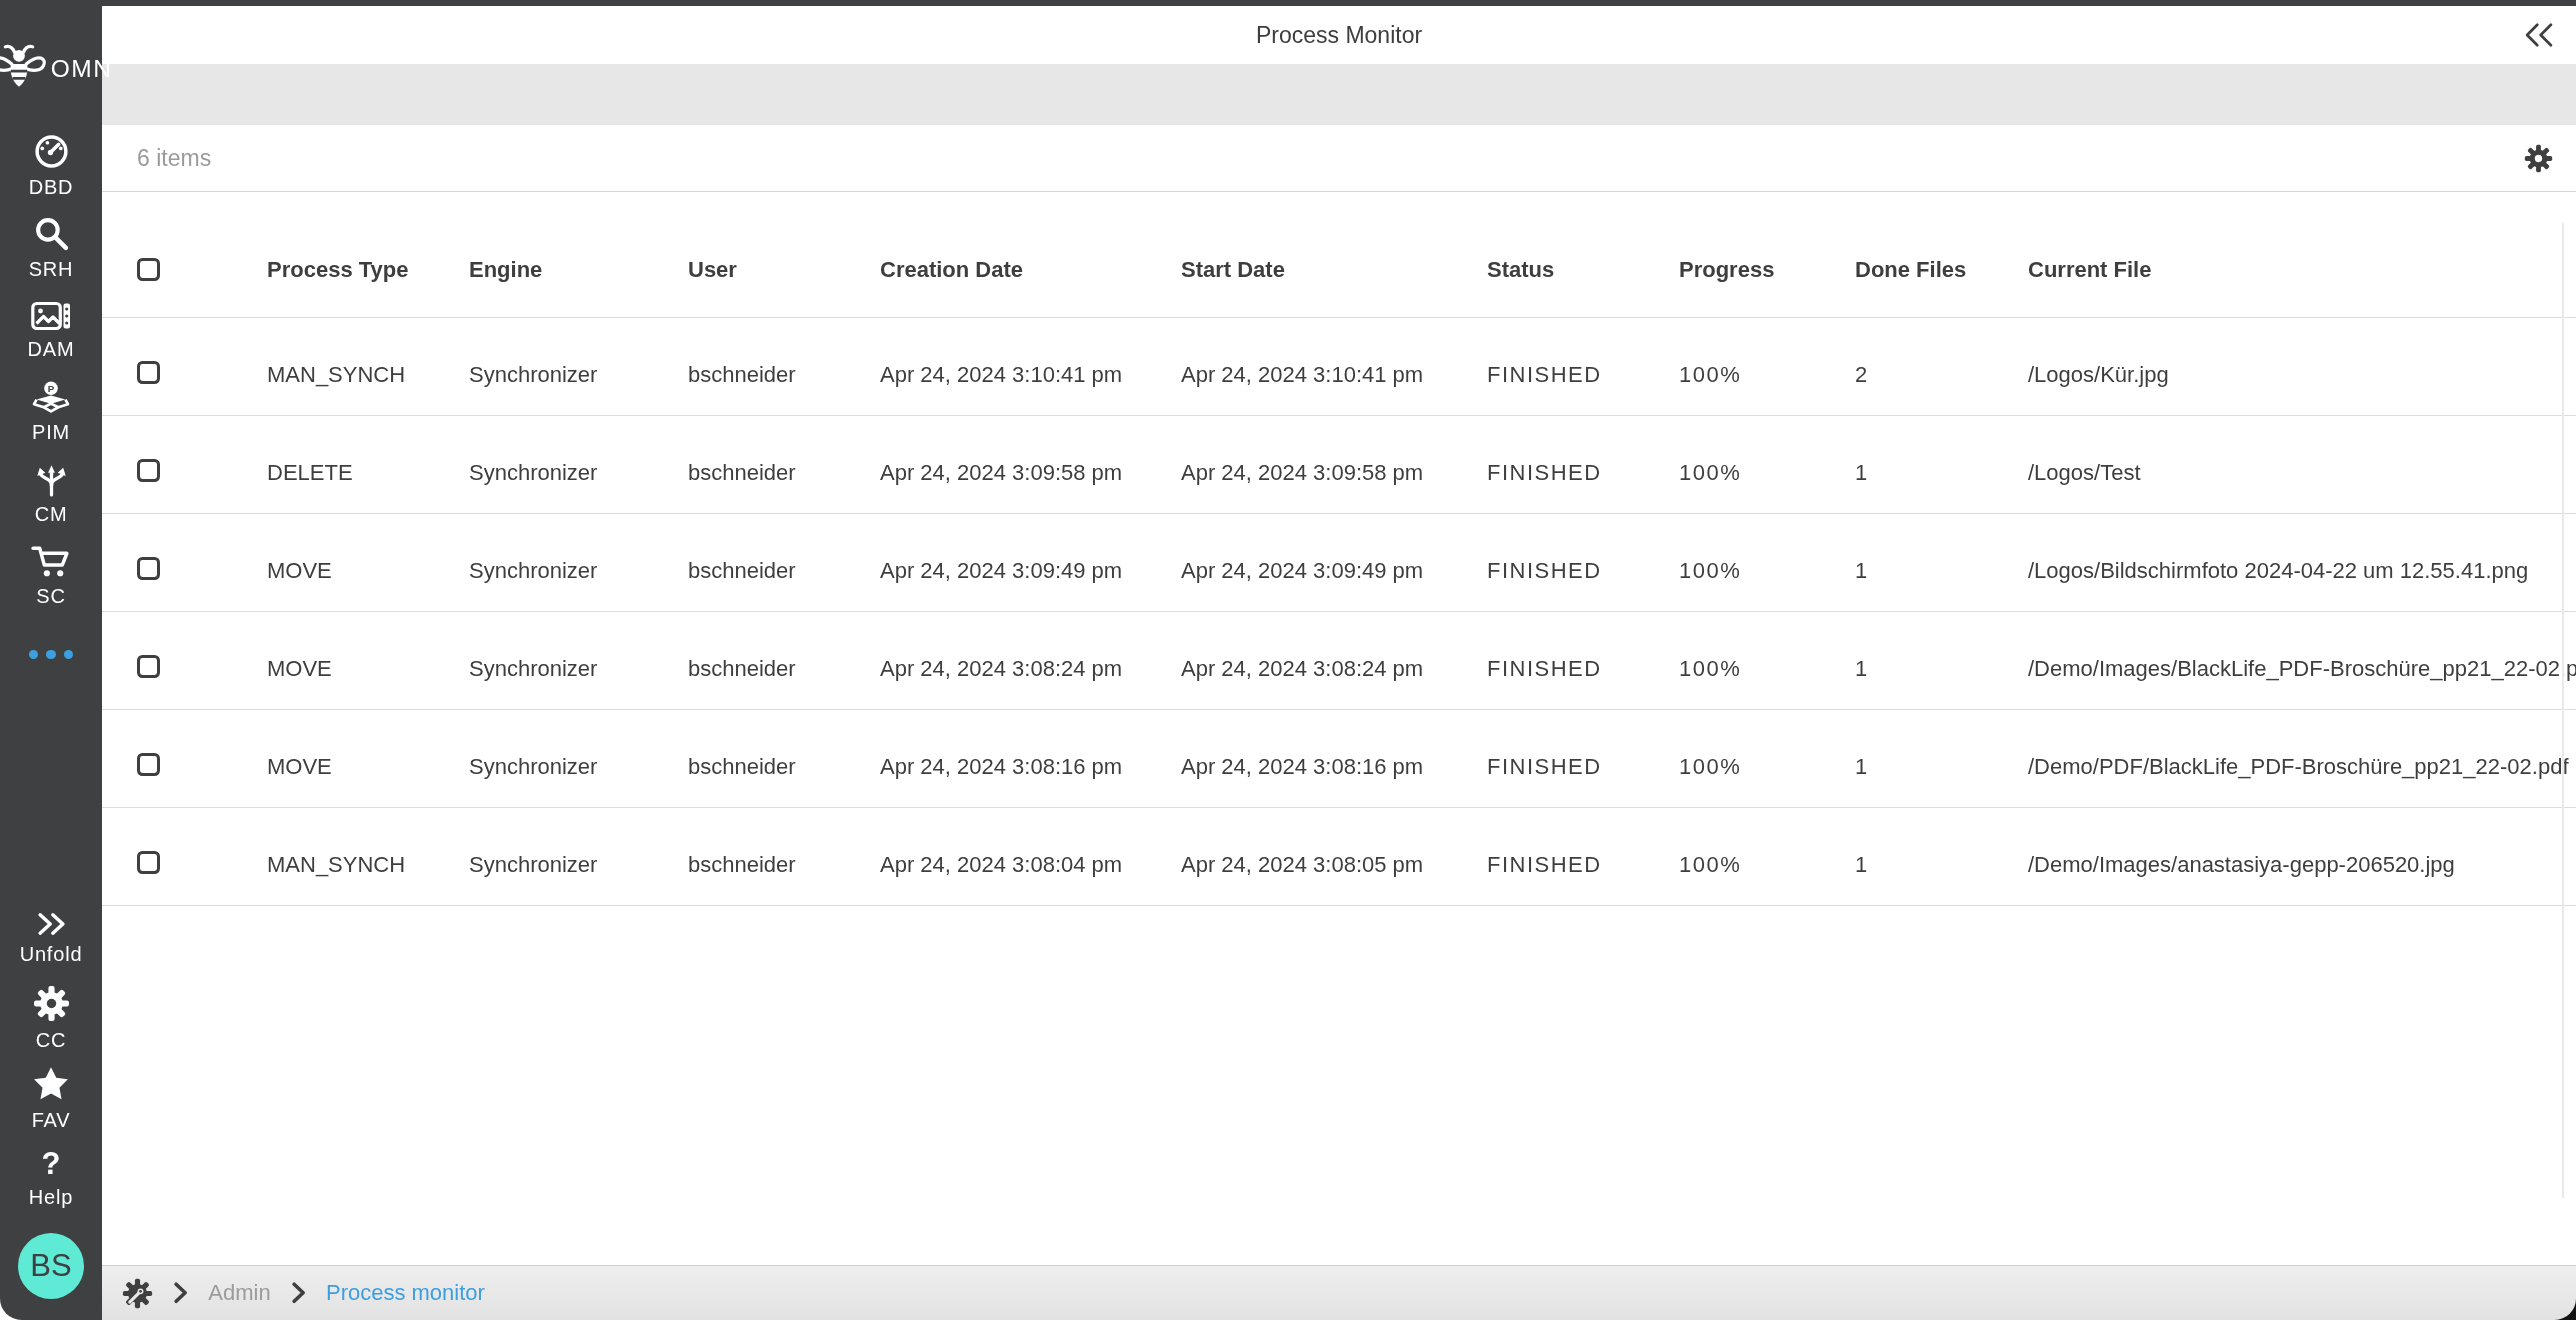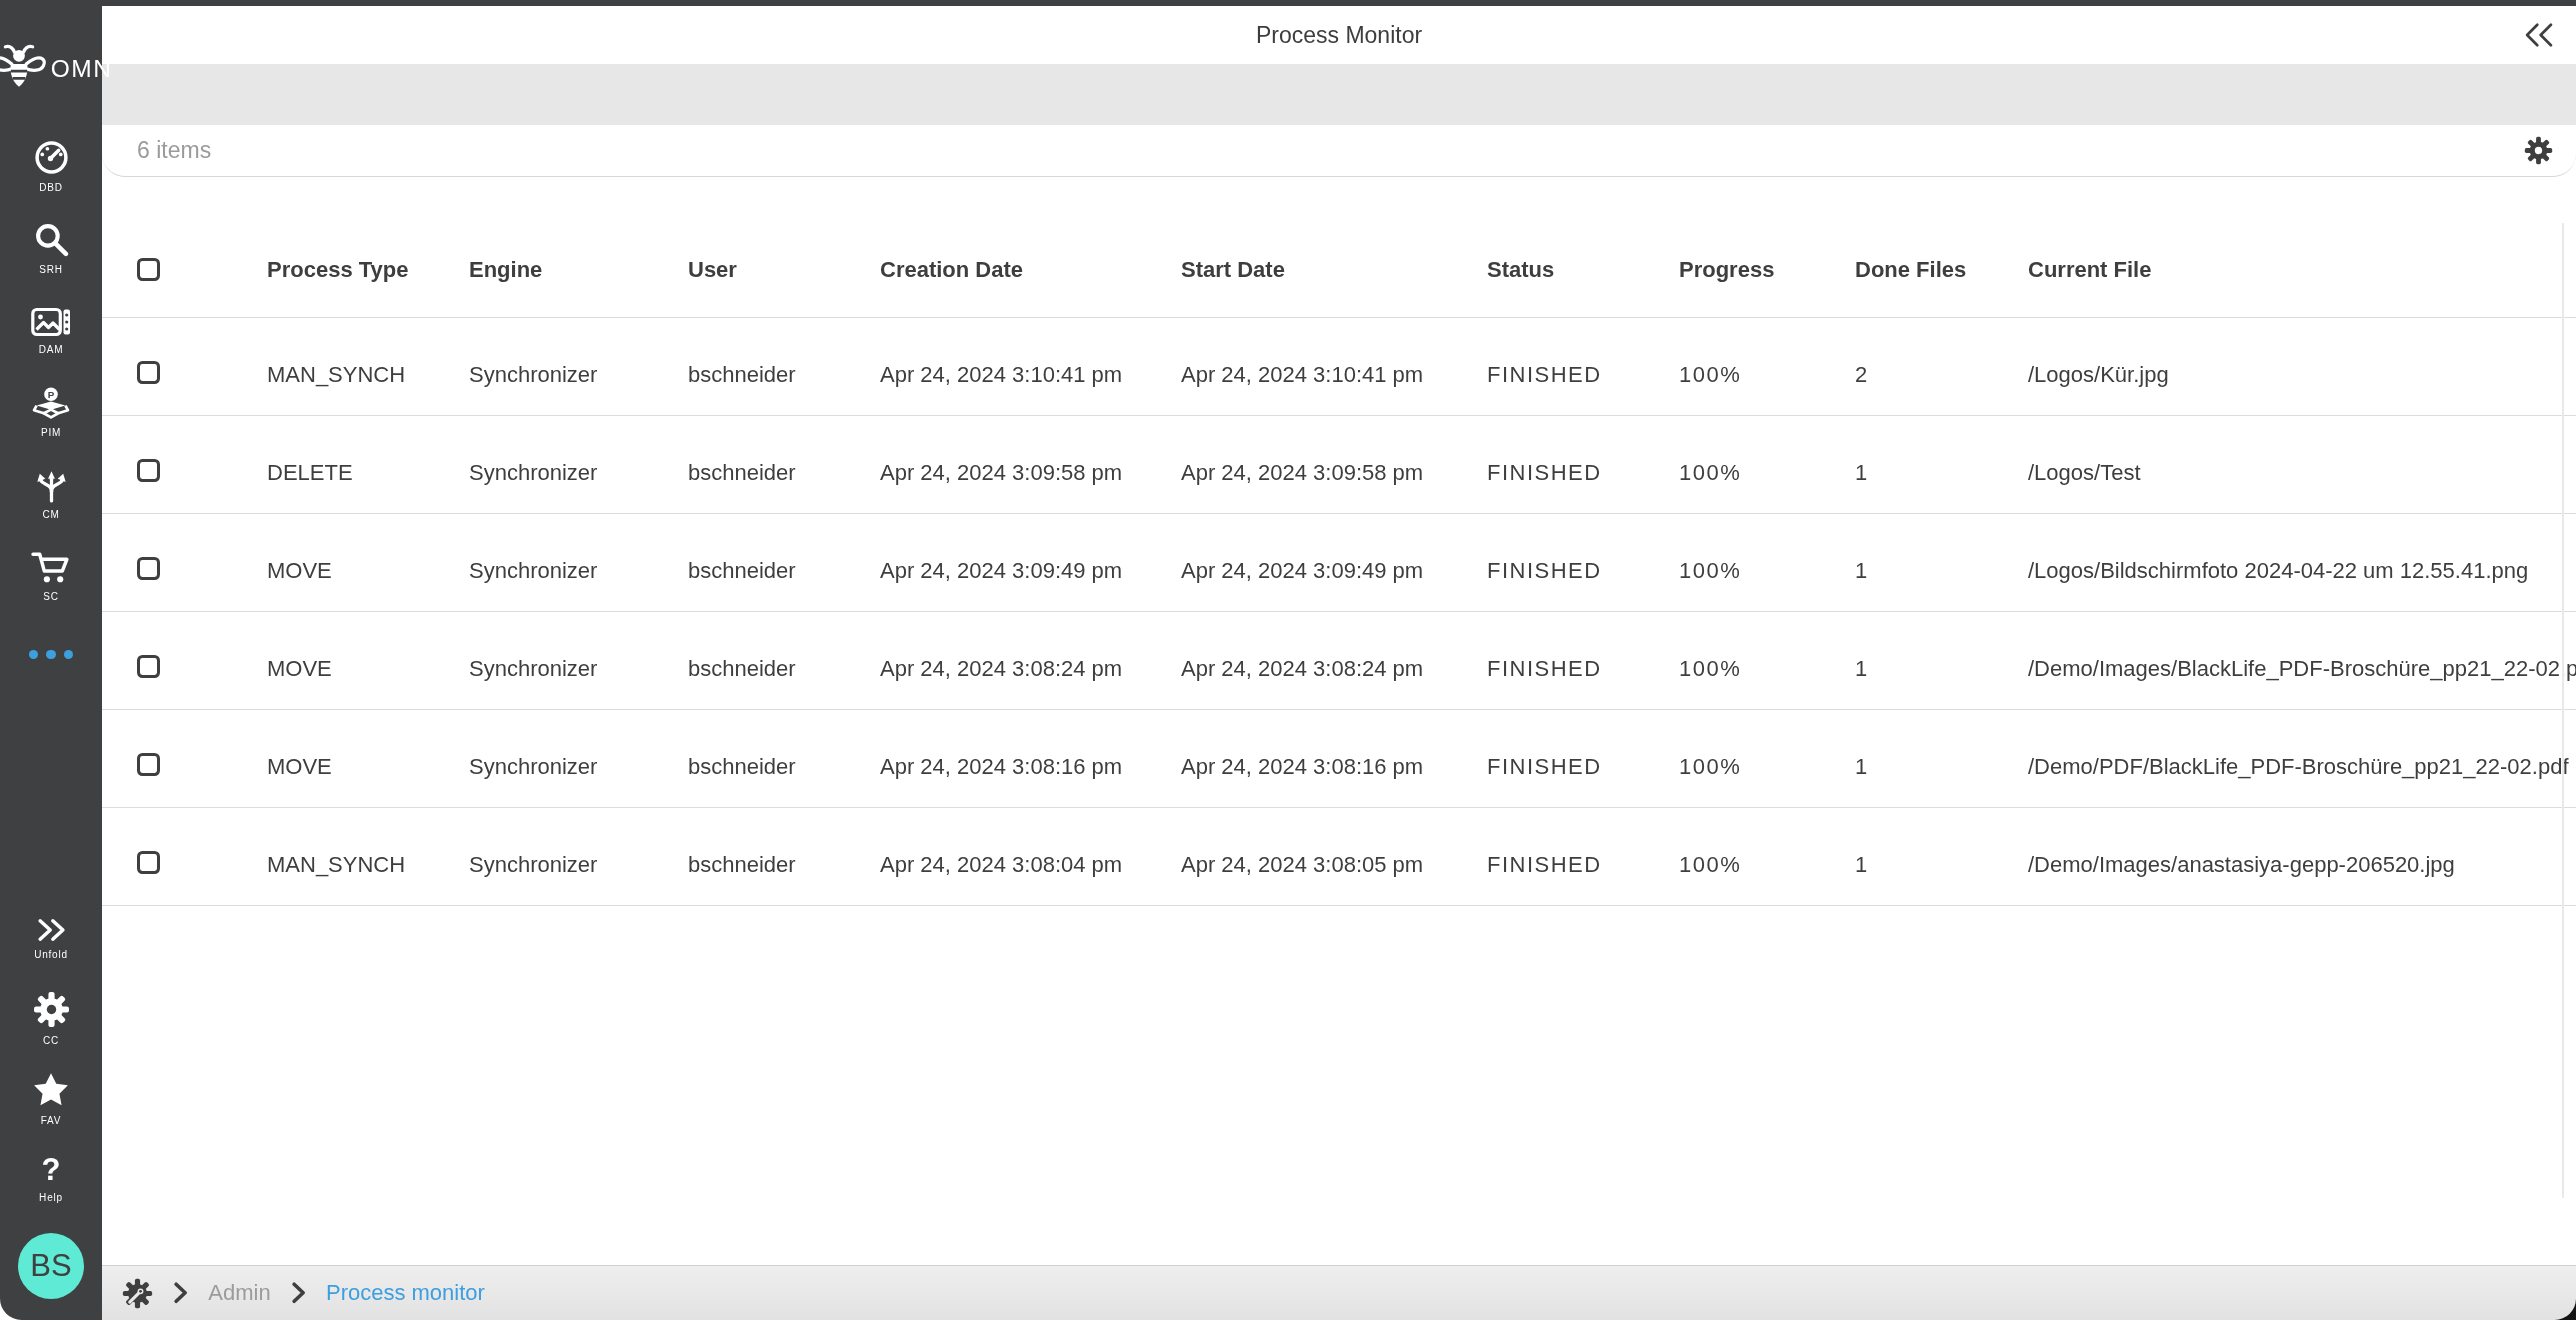--- a/index.html
+++ b/index.html
@@ -9,40 +9,40 @@
 
   
   .topline { position:absolute; top:0; left:0; width:100%; height:6.1px; background:#3f4041; z-index:3; }
 
   
   .sidebar { position:absolute; left:0; top:0; width:102px; height:1320px; background:#3f4041;
              border-bottom-left-radius:21.5px; z-index:4; display:flex; flex-direction:column; align-items:center; }
   .logo-block { margin-top:12.3px; height:113px; display:flex; align-items:center; justify-content:flex-start; gap:3.1px; }
   .logo-label { color:#fff; font-size:24.5px; letter-spacing:1.5px; }
   .side-item { height:82px; width:100%; display:flex; flex-direction:column; align-items:center; justify-content:center; gap:6.1px; cursor:pointer; }
-  .side-item .lbl { color:#fff; font-size:10px; letter-spacing:0.8px; }
+  .side-item .lbl { color:#fff; font-size:20px; letter-spacing:0.8px; }
   .dots { margin-top:12.3px; height:49px; display:flex; align-items:center; gap:8.4px; }
   .dots i { width:9.2px; height:9.2px; border-radius:50%; background:#3b9fe0; display:block; }
   .side-spacer { flex:1; }
   .bottom-group .side-item { height:80px; }
   .help-glyph { color:#fff; font-size:31px; font-weight:bold; line-height:1; }
   .avatar { margin:14px 0 21.5px 0; width:66px; height:66px; border-radius:50%; background:#5eead4;
             display:flex; align-items:center; justify-content:center; color:#3f4041; font-size:31px; }
 
   
   .main { position:absolute; left:102px; top:0; right:0; bottom:0; }
 
   .page-header { position:absolute; top:6.1px; left:0; right:0; height:58px; background:#fff; }
   .page-title { position:absolute; left:50%; top:50%; transform:translate(-50%,-50%); font-size:23px; color:#3d3d3d; }
   .collapse-btn { position:absolute; right:20px; top:50%; transform:translateY(-50%); cursor:pointer; }
 
   .grayband { position:absolute; top:64px; left:0; right:0; height:61px; background:#e7e7e7; }
 
-  .toolbar { position:absolute; top:125px; left:0; right:0; height:52px; background:#fff;
-             border-bottom:1.5px solid #d7d7d7; display:flex; align-items:center;border-radius:23px; }
+  .toolbar { position:absolute; top:125px; left:0; right:0; height:67px; background:#fff;
+             border-bottom:1.5px solid #d7d7d7; display:flex; align-items:center; }
   .items-count { margin-left:35px; font-size:23px; color:#9b9b9b; }
   .toolbar-spacer { flex:1; }
   .toolbar-gear { margin-right:23px; cursor:pointer; display:flex; }
 
   
   .table-wrap { position:absolute; top:187px; left:0; right:0; bottom:61px; background:#fff;margin-top:36px; }
   .scroll-line { position:absolute; top:0; bottom:61px; right:12.3px; width:1.5px; background:#e9e9e9; }
   table { width:100%; border-collapse:collapse; table-layout:fixed; }
   th, td { text-align:left; padding-left:35px; font-size:22px; color:#3e3e3e; overflow:hidden; white-space:nowrap; }
   thead tr { height:94px; }

